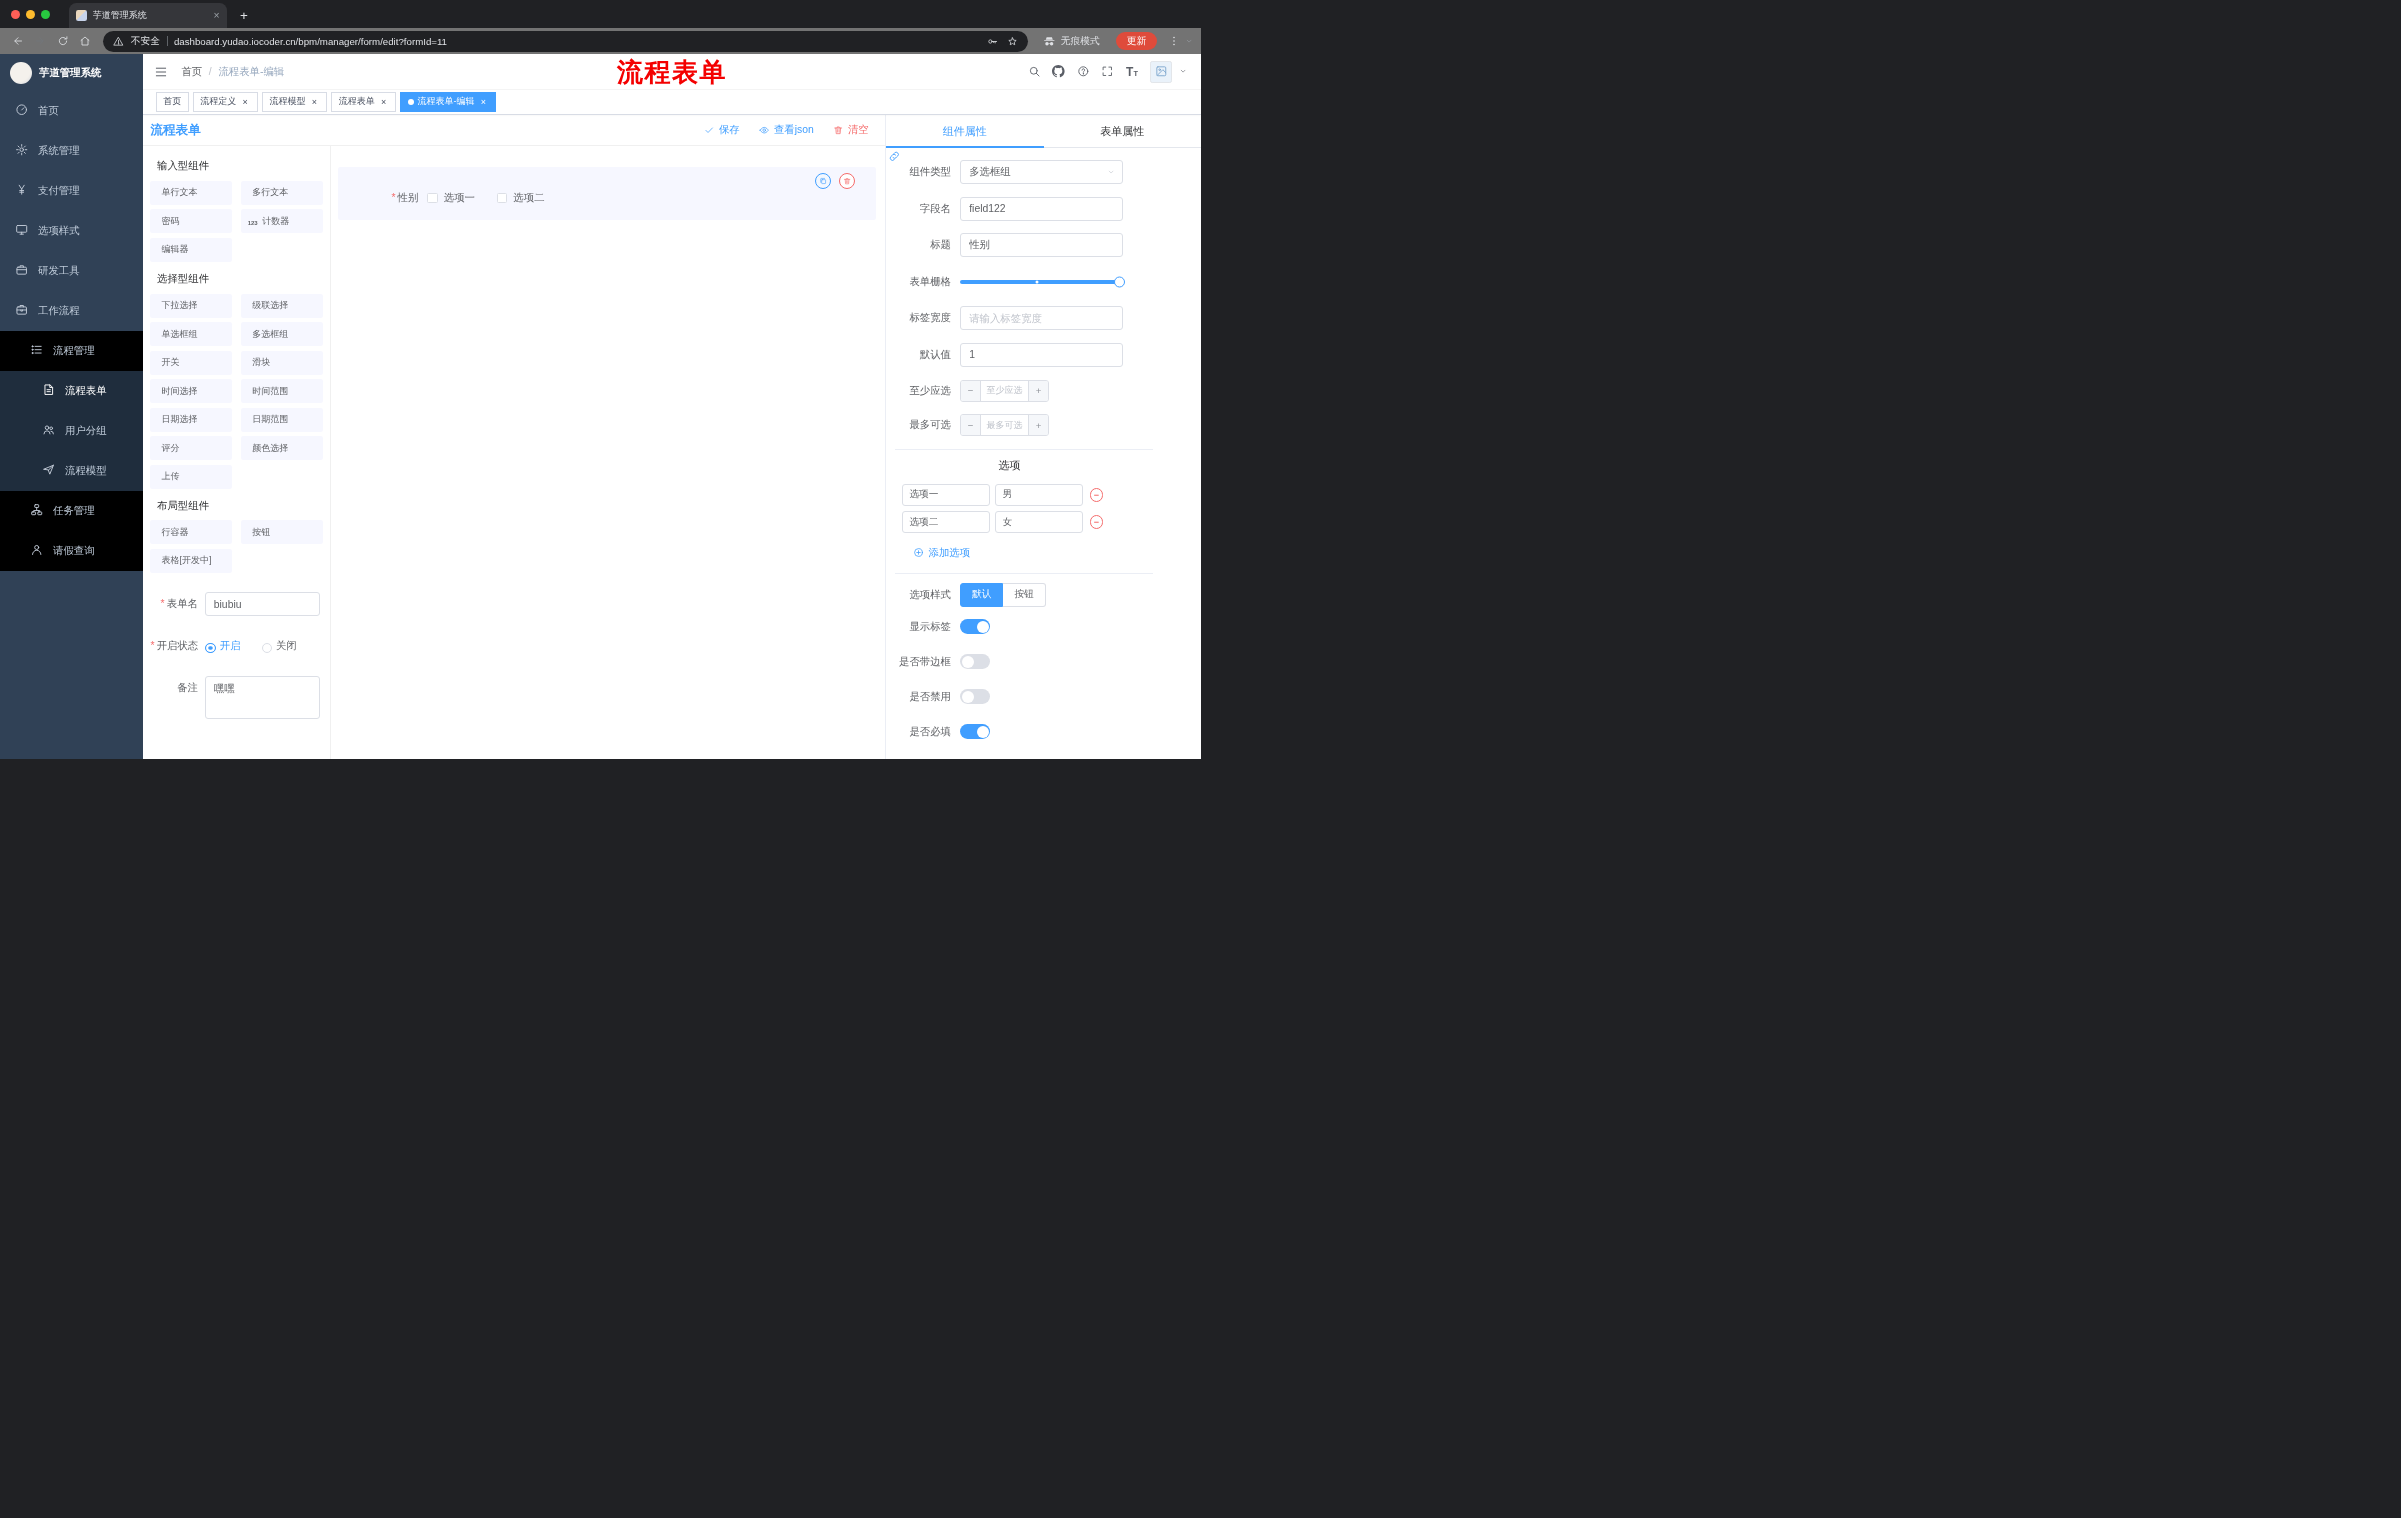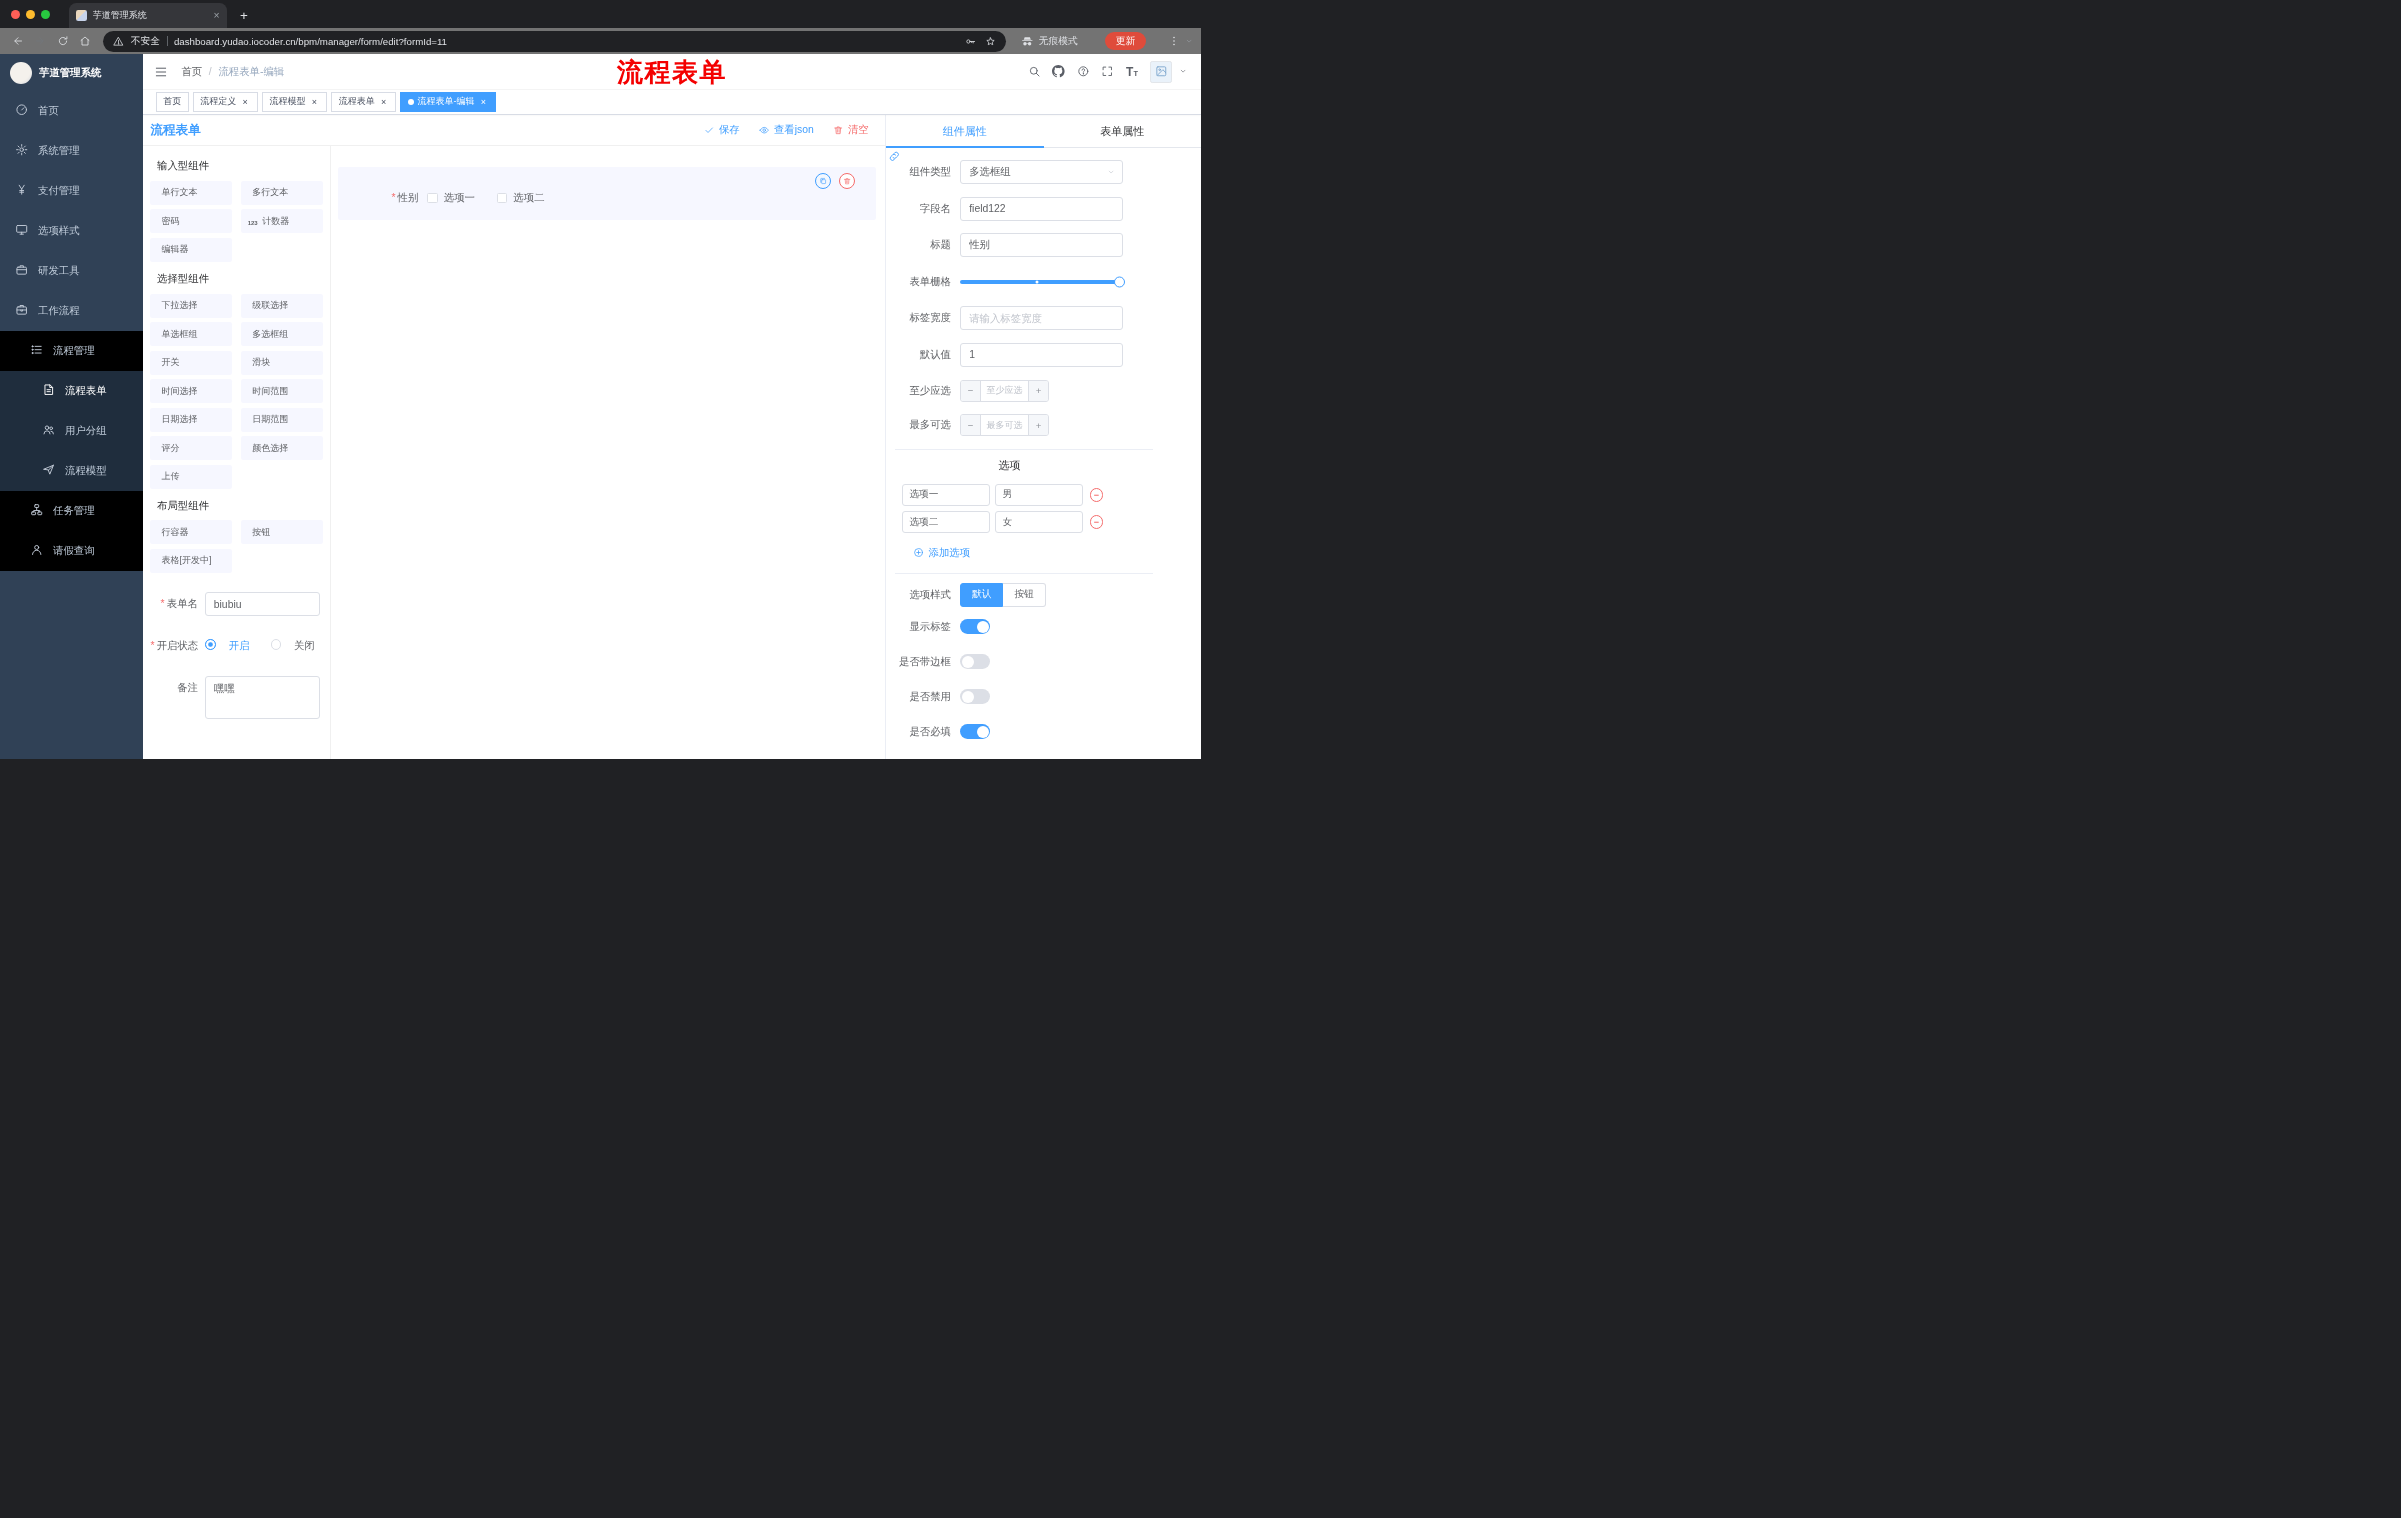--- a/index.html
+++ b/index.html
@@ -22,21 +22,21 @@
   .newtab{width:19.3px;height:19.3px;display:flex;align-items:center;justify-content:center;color:#dfe1e5;font-size:13.4px;margin:0 0 3px 7.4px;cursor:pointer}
   .btoolbar{height:26px;background:#737373;display:flex;align-items:center;padding:0 7.4px;gap:1.5px;flex-shrink:0}
   .nav-btn{width:21px;height:21px;border-radius:50%;display:flex;align-items:center;justify-content:center;color:#dfe1e5;font-size:12px;cursor:pointer}
   .nav-btn.disabled{color:#73767b}
   .omnibox{flex:1;height:21px;border-radius:10.4px;background:#202124;margin:0 6px;display:flex;align-items:center;padding:0 9.7px;gap:6.7px;color:#dfe1e5;font-size:9.7px;min-width:0;cursor:text}
   .omni-sep{width:0.7px;height:10.4px;background:#5f6368}
   .url-text{flex:1;white-space:nowrap;overflow:hidden;text-overflow:ellipsis}
   .omni-icons{display:flex;gap:9.7px;font-size:11px;color:#dfe1e5}
   .incog{display:flex;align-items:center;gap:5.2px;color:#dfe1e5;font-size:9.7px;margin:0 7.4px;white-space:nowrap}
   .incog .i{font-size:12.6px}
-  .update-pill{height:18px;border-radius:9.7px;background:#df4b3b;color:#fff;font-size:9.7px;display:flex;align-items:center;padding:0 10.4px;margin:0 19px;white-space:nowrap;cursor:pointer}
+  .update-pill{height:18px;border-radius:9.7px;background:#df4b3b;color:#fff;font-size:9.7px;display:flex;align-items:center;padding:0 10.4px;margin:0 8px;white-space:nowrap;cursor:pointer}
   .dots{color:#dfe1e5;font-size:12px;width:16.3px;text-align:center;cursor:pointer}
   .caret-mini{color:#9aa0a6;font-size:8.2px;margin-left:1.5px;cursor:pointer}
 
   
   .app{flex:1;display:flex;min-height:0;background:#fff}
   .sidebar{width:143px;flex-shrink:0;background:#304156;overflow:hidden}
   .logo-row{height:37px;display:flex;align-items:center;gap:7.4px;padding-left:9.7px;cursor:pointer}
   .logo-avatar{width:22px;height:22px;border-radius:50%;background:radial-gradient(circle at 38% 35%,#f4f1ec 60%,#cfd4dc);flex-shrink:0}
   .logo-title{color:#fff;font-size:10.4px;font-weight:700;white-space:nowrap}
   .menu-item{height:40px;display:flex;align-items:center;gap:9.7px;padding:0 10.4px 0 15px;font-size:10.4px;color:#bfcbd9;cursor:pointer;white-space:nowrap}
@@ -90,21 +90,21 @@
   .mini-txt{font-size:6px;font-weight:700}
 
   .meta-form{margin-top:19.3px;padding-right:3px}
   .meta-row{display:flex;align-items:center;margin-bottom:18px}
   .meta-row.top{align-items:flex-start}
   .meta-label{width:55px;flex-shrink:0;text-align:right;padding-right:7.4px;font-size:10.4px;color:#606266;line-height:24px;white-space:nowrap}
   .star{color:#f56c6c;margin-right:2.2px;font-style:normal}
   .meta-input{flex:1;height:24px;border:0.7px solid #dcdfe6;border-radius:3px;padding:0 7.4px;font-size:10.4px;color:#606266;background:#fff;min-width:0;outline:none;font-family:inherit}
   textarea.meta-input{height:43px;padding:4.5px 7.4px;resize:none;line-height:1.4}
   .radio-group{display:flex;gap:21px;align-items:center;height:24px}
-  .radio{display:inline-flex;gap:13px;align-items:flex-start;font-size:10.4px;color:#606266;cursor:pointer}
+  .radio{display:inline-flex;gap:4px;align-items:flex-end;font-size:10.4px;color:#606266;cursor:pointer}
   .radio .rdot{width:10.4px;height:10.4px;border:0.7px solid #dcdfe6;border-radius:50%;background:#fff}
   .radio.checked .rdot{border-color:#409eff;background:#409eff;box-shadow:inset 0 0 0 2.2px #fff}
   .radio.checked{color:#409eff}
 
   .canvas{flex:1;min-width:0;padding-top:15px;background:#fff}
   .field-row{display:flex;align-items:center}
   .canvas .pad-r{padding-right:19.3px}
   .field-label{width:89px;flex-shrink:0;text-align:right;padding-right:9px;font-size:10.4px;color:#606266;white-space:nowrap}
   .ph-input{flex:1;height:27px;border:0.7px solid #dcdfe6;border-radius:3px;display:flex;align-items:center;padding:0 11px;font-size:10.4px;color:#c0c4cc;background:#fff;cursor:text}
   .selected-block{margin:6px 9px 0 7.4px;background:#f6f7ff;padding:24px 10.4px 15px 0;position:relative;border-radius:2.2px;cursor:pointer}

